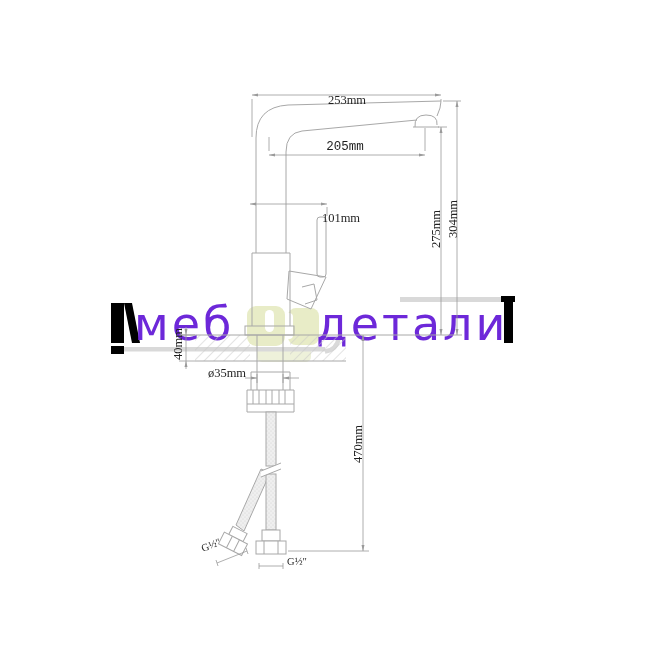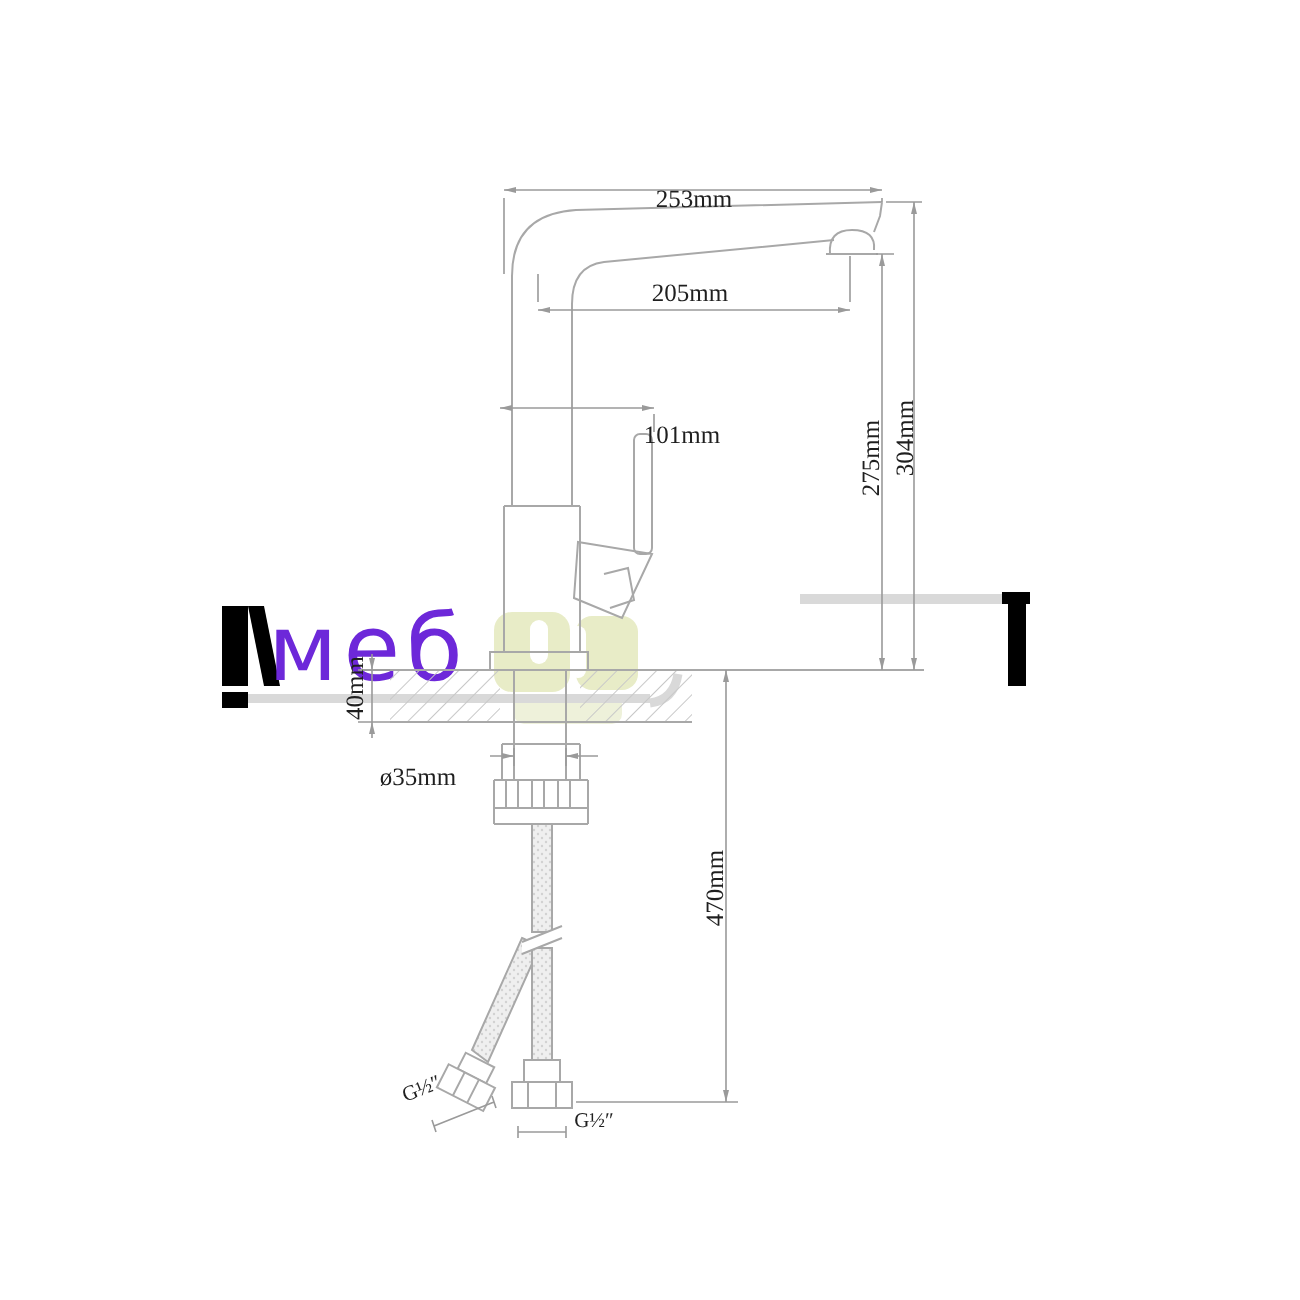--- a/index.html
+++ b/index.html
@@ -41,20 +41,21 @@
 
       <g fill="#000000">
         <polygon points="111,303 124,303 124,343 111,343"></polygon>
         <polygon points="124,303 132,303 140,343 132,343"></polygon>
         <rect x="111" y="346" width="13" height="8"></rect>
         <rect x="504" y="302" width="9" height="41"></rect>
         <rect x="501" y="296" width="14" height="6"></rect>
       </g>
     </svg>
     <span class="wm-text" style="left:134px;top:301px;">меб</span>
+    <span class="wm-text" style="left:316px;top:301px;">детали</span>
   </div>
 
   <svg class="layer" width="650" height="650" viewBox="0 0 650 650">
     <defs>
       <pattern id="hatch" width="7" height="7" patternUnits="userSpaceOnUse" patternTransform="rotate(45)">
         <line x1="0" y1="0" x2="0" y2="7" stroke="#c8c8c8" stroke-width="1"></line>
       </pattern>
       <pattern id="stip" width="4" height="4" patternUnits="userSpaceOnUse">
         <rect width="4" height="4" fill="#efefef"></rect>
         <circle cx="1" cy="1" r="0.6" fill="#d2d2d2"></circle>
@@ -156,23 +157,23 @@
       <polygon points="186,335 184.5,329 187.5,329"></polygon>
         <polygon points="186,361 184.5,367 187.5,367"></polygon>
       <polygon points="257,378 251,376.5 251,379.5"></polygon>
         <polygon points="283,378 289,376.5 289,379.5"></polygon>
       <polygon points="363,335 361.5,341 364.5,341"></polygon>
         <polygon points="363,551 361.5,545 364.5,545"></polygon>
     </g>
   </svg>
 
   <div class="dim" style="left:347px;top:100px;">253mm</div>
-  <div class="dim" style="left:345px;top:147px;">205mm</div>
+  <div class="dim" style="left:345px;top:147px;font-family:Liberation Mono, monospace;">205mm</div>
   <div class="dim" style="left:341px;top:218px;">101mm</div>
   <div class="dim rot" style="left:436px;top:229px;">275mm</div>
   <div class="dim rot" style="left:453px;top:219px;">304mm</div>
   <div class="dim rot" style="left:178px;top:344px;">40mm</div>
-  <div class="dim" style="left:209px;top:373px;margin-top:16px;">ø35mm</div>
+  <div class="dim" style="left:227px;top:373px;">ø35mm</div>
   <div class="dim rot" style="left:358px;top:444px;">470mm</div>
   <div class="dim rot-g" style="left:211px;top:545px;">G½″</div>
   <div class="dim small" style="left:297px;top:561px;">G½″</div>
 
 </div>
 
 </body></html>

